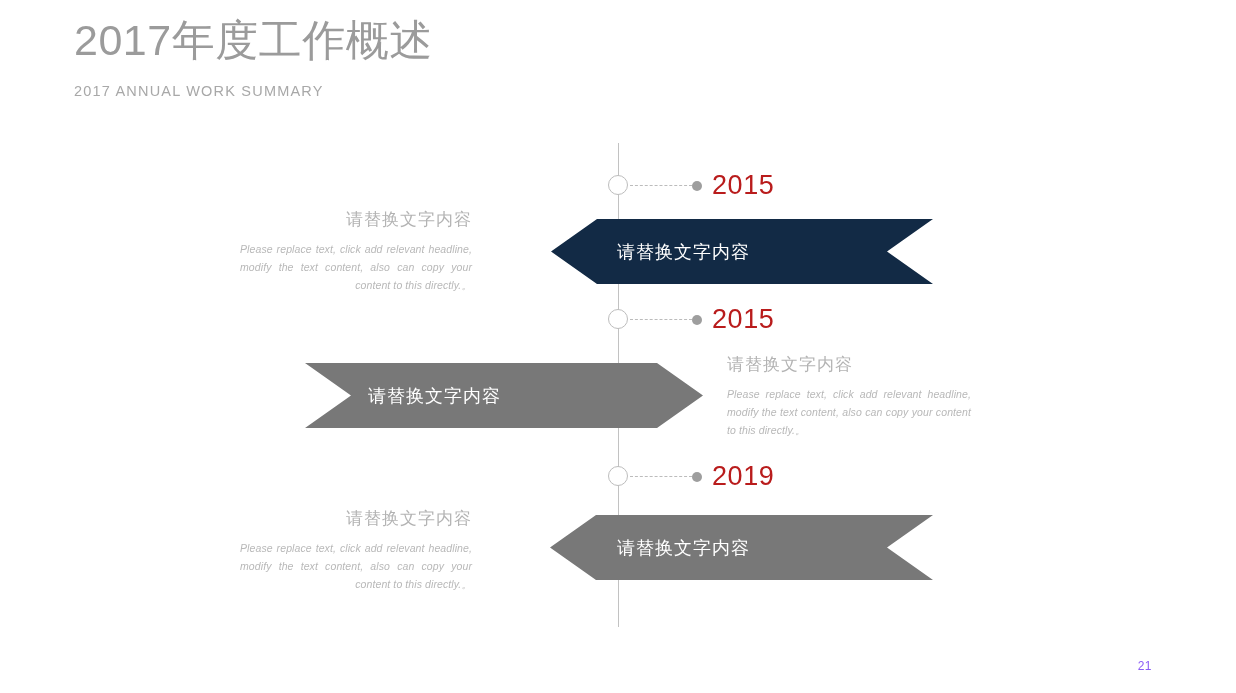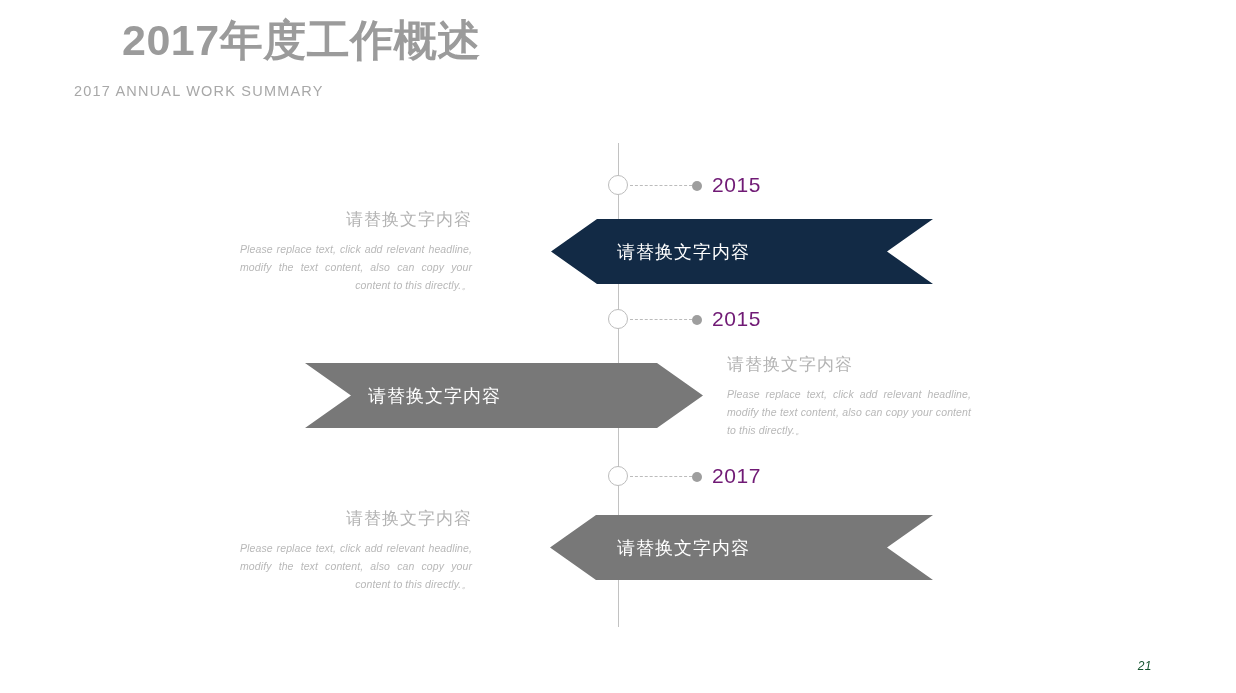--- a/index.html
+++ b/index.html
@@ -21,24 +21,23 @@
   
   .title-block {
     position: absolute;
     left: 74px;
     top: 14px;
   }
   .title-main {
     font-size: 43px;
     line-height: 52px;
     color: #9b9b9b;
-    font-weight: 700;
+    font-weight: 400;
     letter-spacing: 0.5px;
     white-space: nowrap;
-    margin-left: 48px;
   }
   .title-sub {
     margin-top: 16px;
     font-size: 14.5px;
     line-height: 18px;
     color: #a8a8a8;
     letter-spacing: 1.2px;
     white-space: nowrap;
   }
 
@@ -84,23 +83,23 @@
     top: 5.5px;
     width: 10px;
     height: 10px;
     border-radius: 50%;
     background: #9e9e9e;
   }
   .node .year {
     position: absolute;
     left: 104px;
     top: -6px;
-    font-size: 21px;
+    font-size: 27px;
     line-height: 32px;
-    color: #701a75;
+    color: #b91c1c;
     letter-spacing: 0.6px;
     white-space: nowrap;
   }
 
   
   .banner {
     position: absolute;
     z-index: 2;
     display: flex;
     align-items: center;
@@ -153,23 +152,22 @@
   .textblock.align-right .tb-body { text-align: justify; text-align-last: right; }
   .textblock.align-left { text-align: left; }
   .textblock.align-left .tb-body { text-align: justify; }
 
   
   .page-num {
     position: absolute;
     right: 84px;
     bottom: 20px;
     font-size: 12px;
-    color: #14532d;
+    color: #8b5cf6;
     letter-spacing: 0.5px;
-    font-style: italic;
   }
 </style>
 </head>
 <body>
 
 <div id="slide">
 
   <div class="title-block">
     <div class="title-main">2017年度工作概述</div>
     <div class="title-sub">2017 ANNUAL WORK SUMMARY</div>
@@ -206,21 +204,21 @@
 
   <div class="textblock align-left" style="left:727px; top:353px; width:244px;">
     <div class="tb-head">请替换文字内容</div>
     <div class="tb-body">Please replace text, click add relevant headline, modify the text content, also can copy your content to this directly.。</div>
   </div>
 
   <div class="node" style="left:608px; top:466px;">
     <div class="ring"></div>
     <div class="dashes"></div>
     <div class="dot"></div>
-    <div class="year">2017</div>
+    <div class="year">2019</div>
   </div>
 
   <div class="banner grey left-point" style="left:550px; top:515px; width:383px; height:65px; padding-left:67px; box-sizing:border-box;">
     <span>请替换文字内容</span>
   </div>
 
   <div class="textblock align-right" style="left:240px; top:507px; width:232px;">
     <div class="tb-head">请替换文字内容</div>
     <div class="tb-body">Please replace text, click add relevant headline, modify the text content, also can copy your content to this directly.。</div>
   </div>

